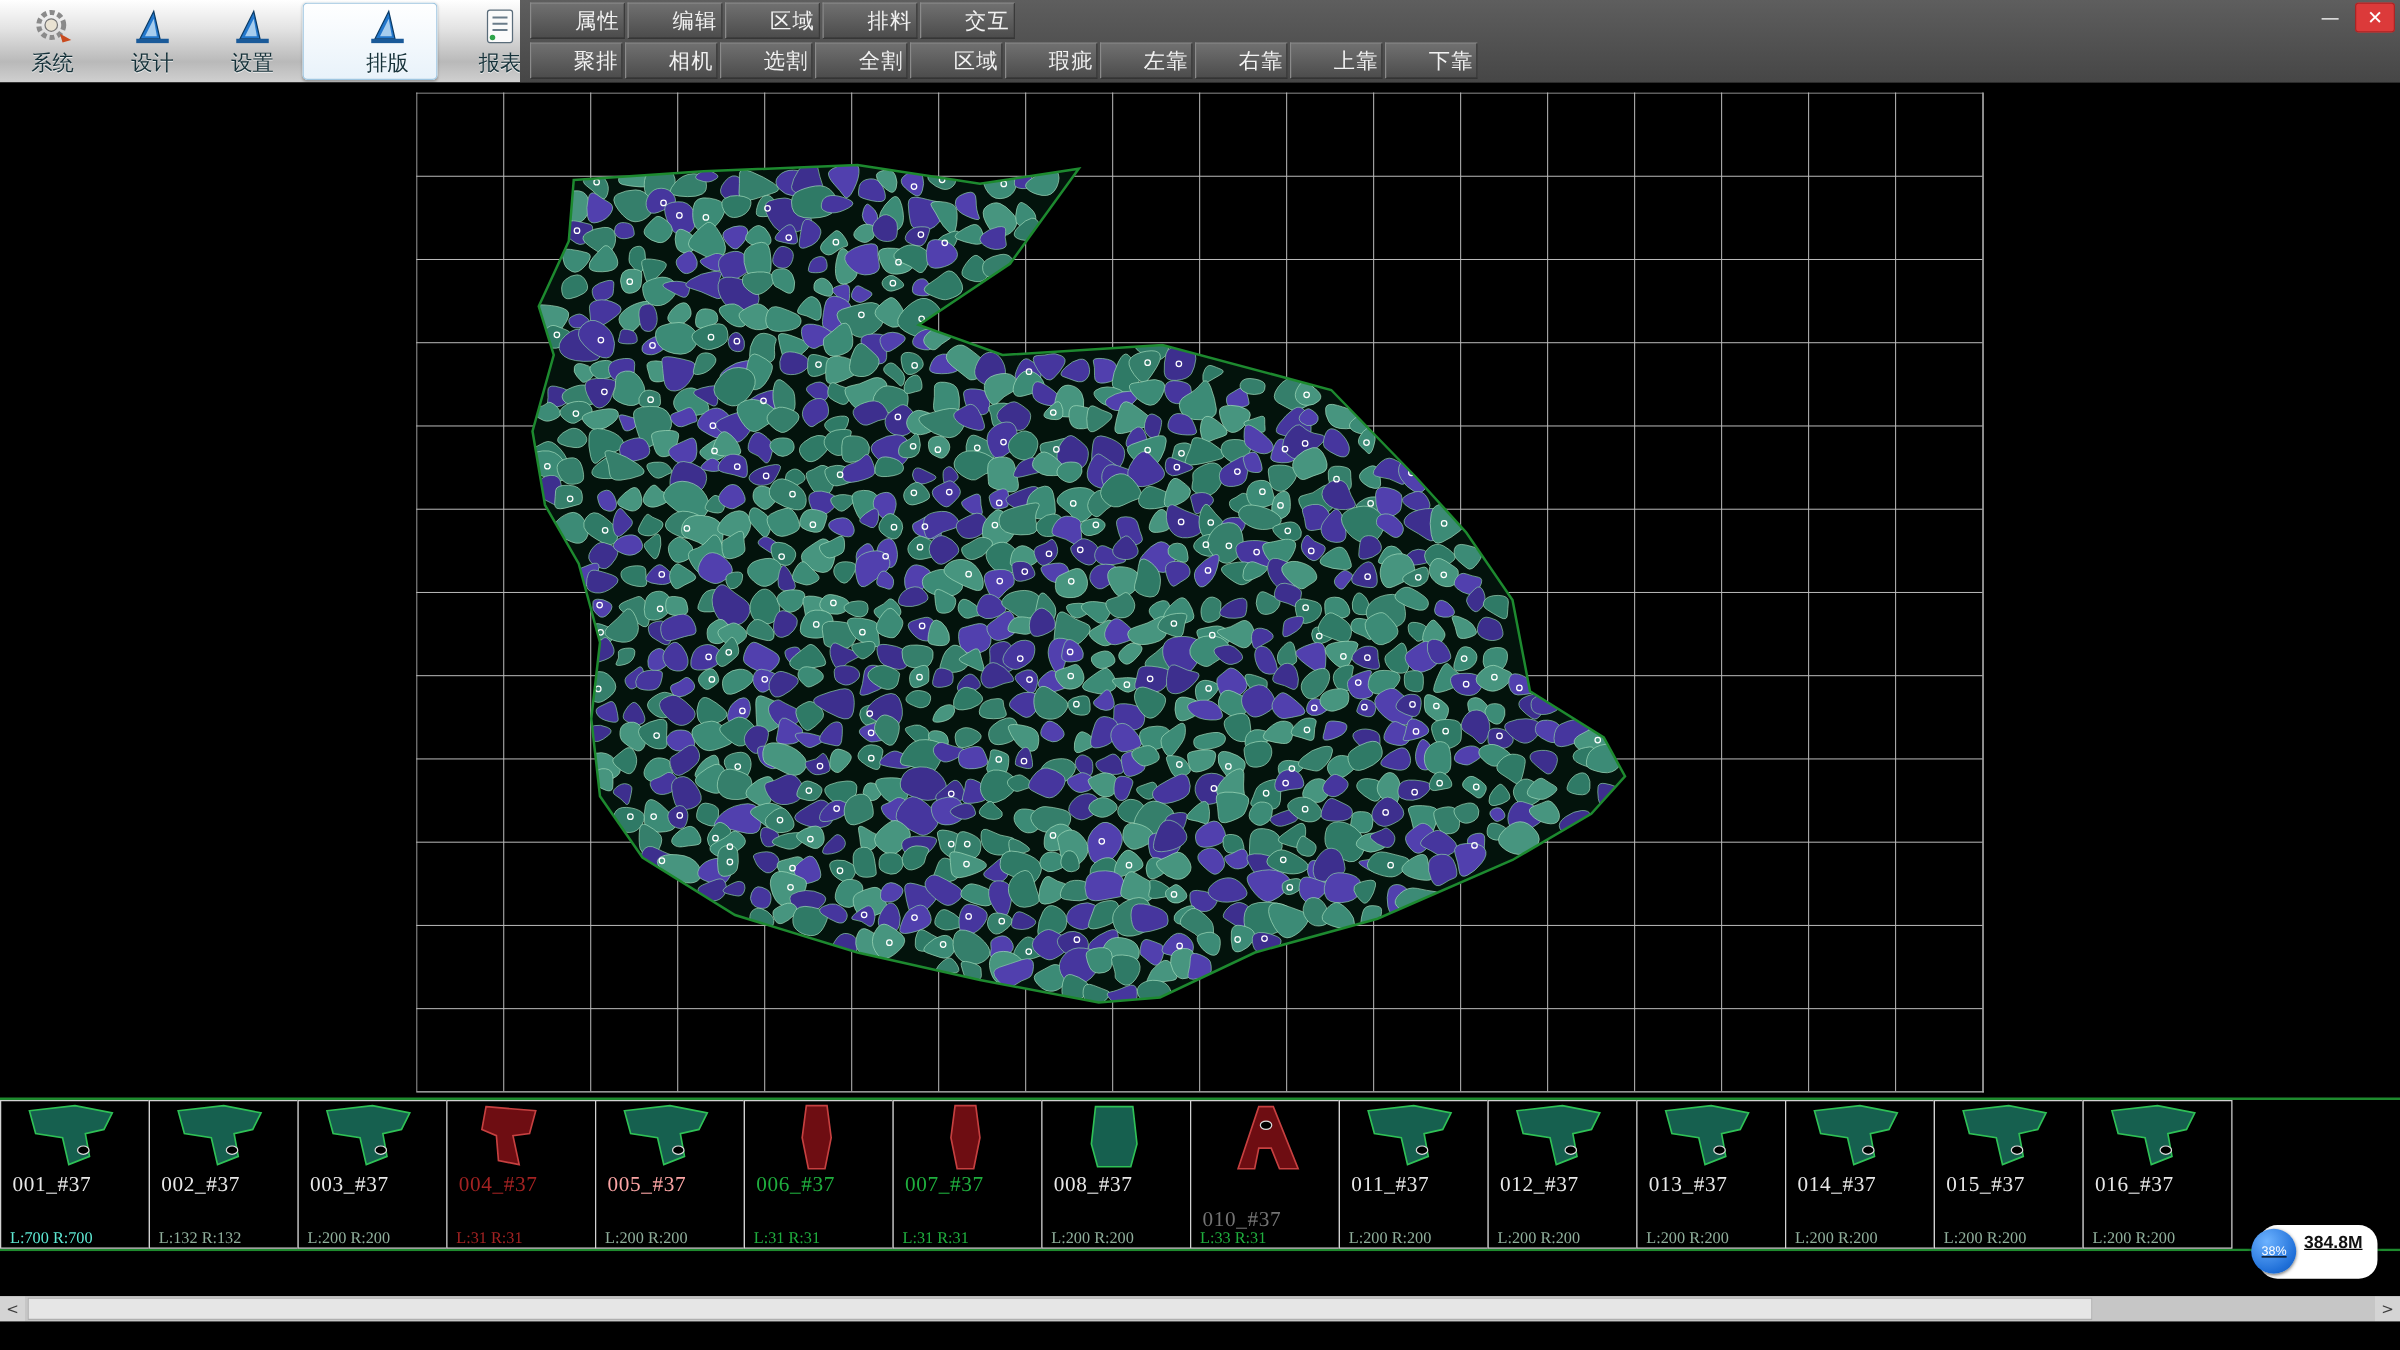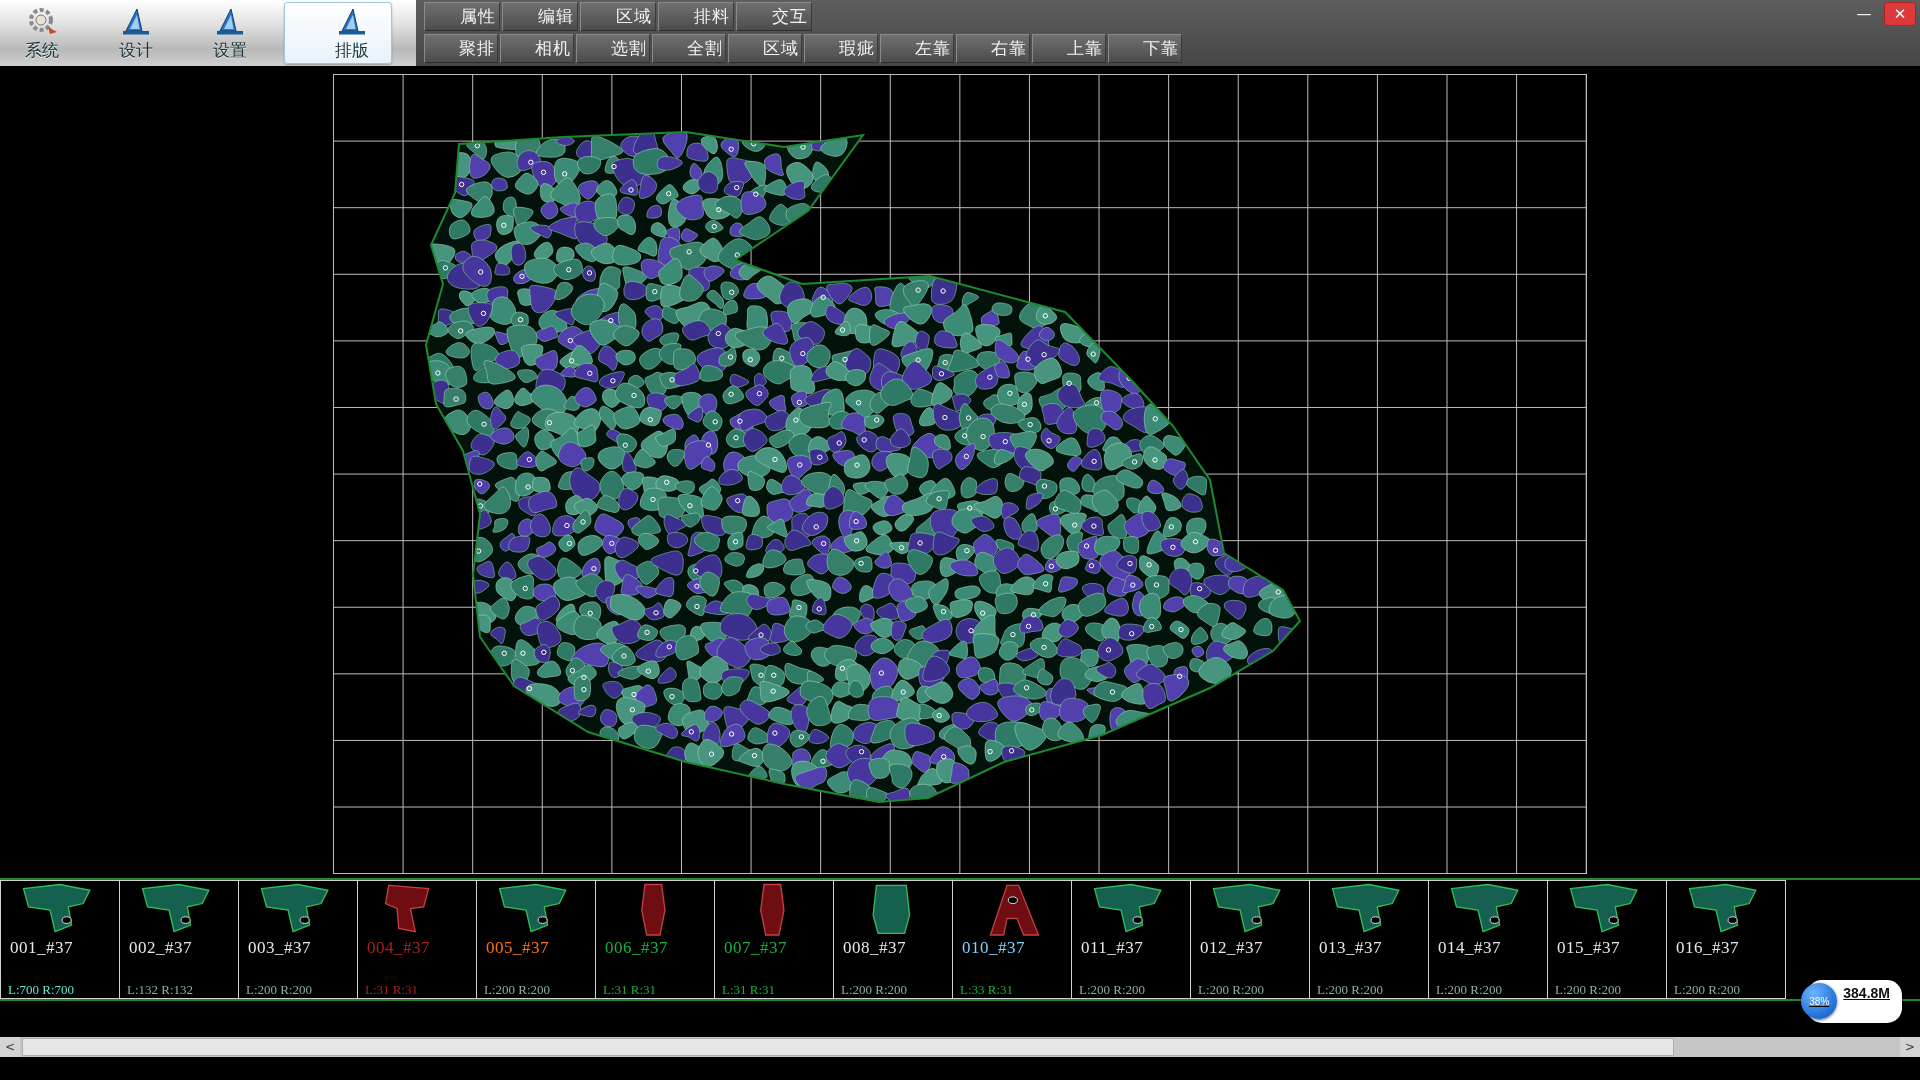--- a/index.html
+++ b/index.html
@@ -2,21 +2,21 @@
 <html><head>
 <meta charset="utf-8">
 <style>
   html,body{margin:0;padding:0;background:#000;}
   .app{position:relative;width:1920px;height:1080px;overflow:hidden;background:#000;
        font-family:"Liberation Serif","DejaVu Serif",serif;}
 
   
   .toolbar{position:absolute;left:0;top:0;width:1920px;height:66px;
            background:linear-gradient(180deg,#ffffff 0%,#e3e3e3 35%,#b9b9b9 75%,#d0d0d0 100%);}
-  .tool-icons{position:absolute;left:2px;top:0;height:66px;display:flex;align-items:stretch;gap:14px;}
+  .tool-icons{position:absolute;left:2px;top:0;height:66px;display:flex;align-items:stretch;}
   .tool-btn{width:80px;display:flex;flex-direction:column;align-items:center;justify-content:center;
             gap:2px;cursor:default;border-radius:4px;margin:2px 0;}
   .tool-btn .ticon{width:36px;height:32px;}
   .tool-btn .tlabel{font-size:17px;color:#16323a;text-shadow:0 1px 0 rgba(255,255,255,.7);}
   .tool-btn.active{background:linear-gradient(180deg,#ffffff,#e8f2fa);
             box-shadow:inset 0 0 0 1px #9ec5e0,0 1px 2px rgba(0,0,0,.25);padding-left:28px;}
   .tool-sep{width:10px;}
 
   .menu-zone{position:absolute;left:416px;top:0;right:0;height:66px;
              background:linear-gradient(180deg,#5e5e5e,#464646);}
@@ -1281,21 +1281,21 @@
           <path d="M16 4 L64 8 L58 30 L42 32 L48 60 L28 56 L26 32 L12 26 Z" fill="#6e0d12" stroke="#c64040" stroke-width="1.6"></path>
         </svg>
       <div class="t-name" style="color: rgb(163, 34, 34);">004_#37</div>
       <div class="t-lr" style="color: rgb(163, 34, 34);">L:31 R:31</div>
     </div>
       <div class="thumb">
       <svg class="t-shape" viewBox="0 0 100 70">
           <path d="M6 8 L50 3 L86 10 L78 26 L60 30 L64 52 L44 60 L38 34 L12 30 Z" fill="#16604f" stroke="#2fc156" stroke-width="1.6"></path>
           <ellipse cx="58" cy="46" rx="5.5" ry="4" fill="#000" stroke="#dcdcdc" stroke-width="1.2"></ellipse>
         </svg>
-      <div class="t-name" style="color: #f97316;">005_#37</div>
+      <div class="t-name" style="color: #fca5a5;">005_#37</div>
       <div class="t-lr" style="color: rgb(143, 174, 155);">L:200 R:200</div>
     </div>
       <div class="thumb">
       <svg class="t-shape" viewBox="0 0 100 70">
           <path d="M38 3 L58 3 L62 34 L56 64 L40 64 L34 34 Z" fill="#6e0d12" stroke="#c64040" stroke-width="1.6"></path>
         </svg>
       <div class="t-name" style="color: rgb(31, 174, 62);">006_#37</div>
       <div class="t-lr" style="color: rgb(31, 174, 62);">L:31 R:31</div>
     </div>
       <div class="thumb">
@@ -1310,21 +1310,21 @@
           <path d="M30 4 L66 4 L70 40 L64 62 L32 62 L26 40 Z" fill="#16604f" stroke="#2fc156" stroke-width="1.6"></path>
         </svg>
       <div class="t-name" style="color: rgb(232, 232, 232);">008_#37</div>
       <div class="t-lr" style="color: rgb(143, 174, 155);">L:200 R:200</div>
     </div>
       <div class="thumb">
       <svg class="t-shape" viewBox="0 0 100 70">
           <path d="M24 64 L44 4 L58 4 L82 64 L64 64 L56 44 L44 44 L40 64 Z" fill="#6e0d12" stroke="#c64040" stroke-width="1.6"></path>
           <ellipse cx="51" cy="22" rx="5.5" ry="4" fill="#000" stroke="#dcdcdc" stroke-width="1.2"></ellipse>
         </svg>
-      <div class="t-name" style="color: #7dd3fc;">010_#37</div>
+      <div class="t-name" style="color: #737373; margin-top: 28px;">010_#37</div>
       <div class="t-lr" style="color: rgb(31, 174, 62);">L:33 R:31</div>
     </div>
       <div class="thumb">
       <svg class="t-shape" viewBox="0 0 100 70">
           <path d="M6 8 L50 3 L86 10 L78 26 L60 30 L64 52 L44 60 L38 34 L12 30 Z" fill="#16604f" stroke="#2fc156" stroke-width="1.6"></path>
           <ellipse cx="58" cy="46" rx="5.5" ry="4" fill="#000" stroke="#dcdcdc" stroke-width="1.2"></ellipse>
         </svg>
       <div class="t-name" style="color: rgb(232, 232, 232);">011_#37</div>
       <div class="t-lr" style="color: rgb(143, 174, 155);">L:200 R:200</div>
     </div>

